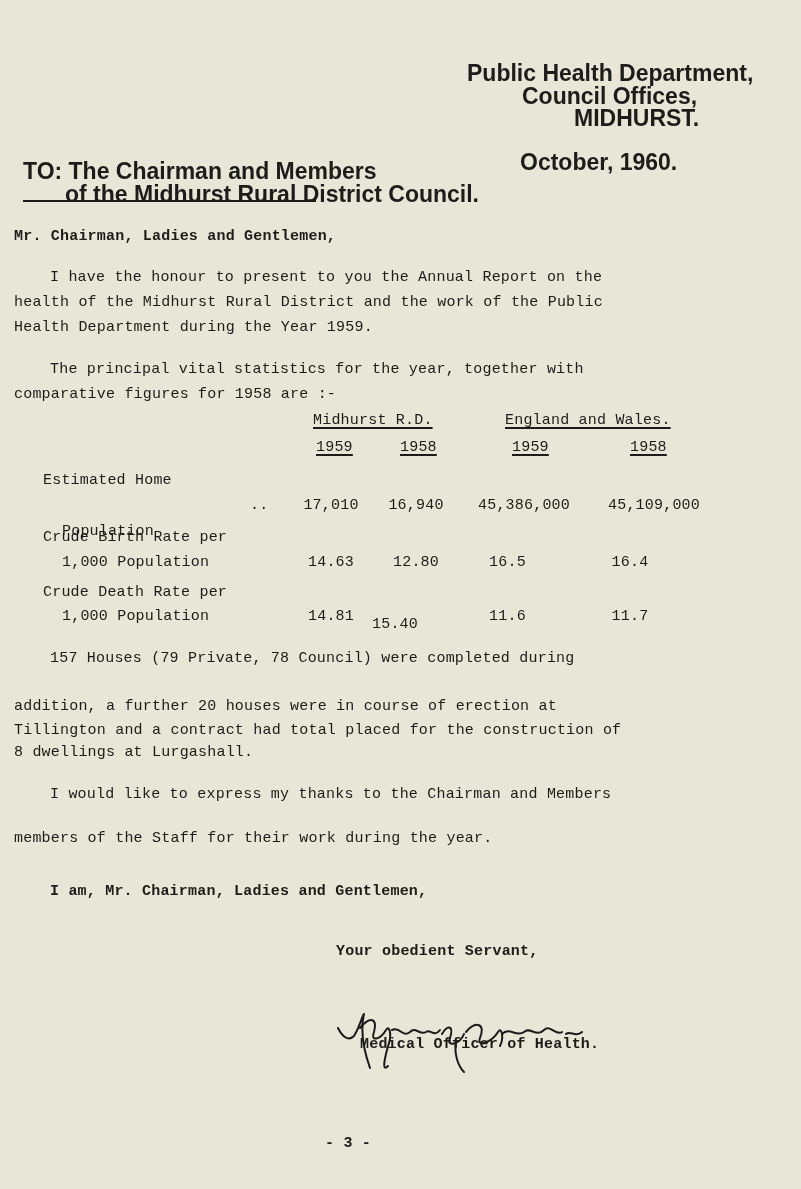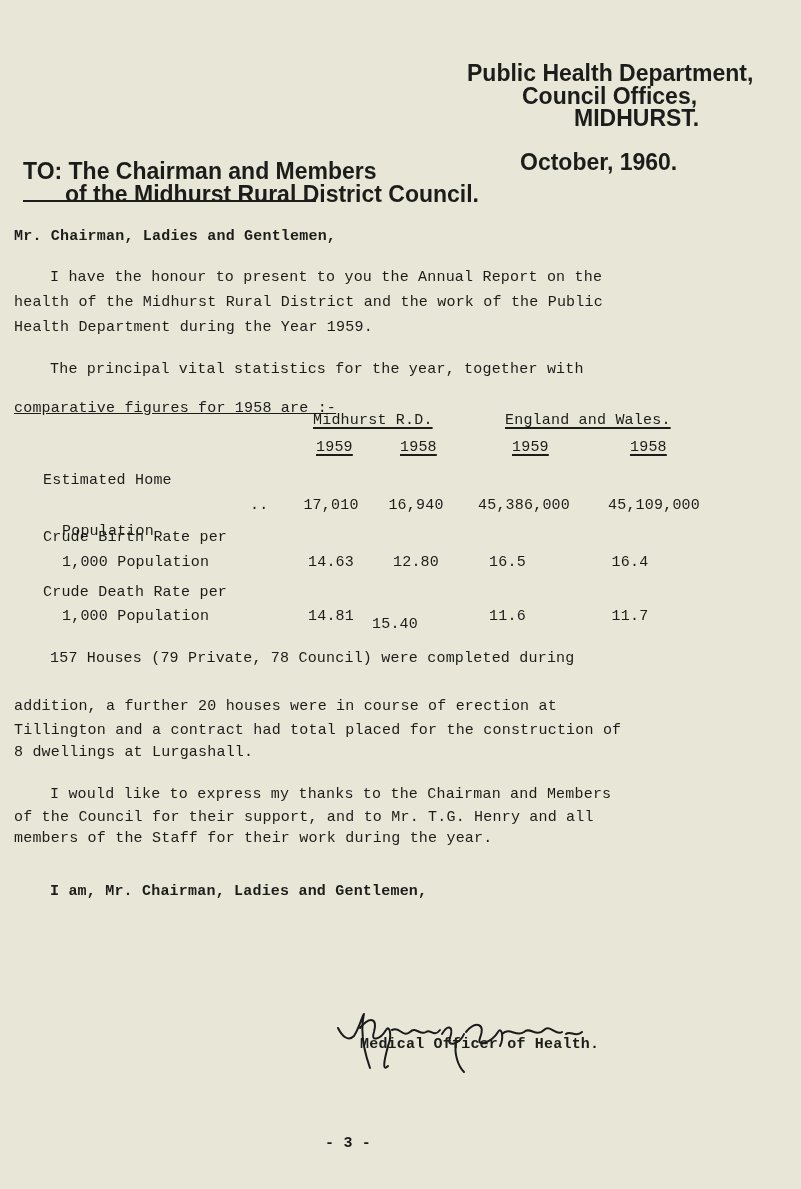--- a/index.html
+++ b/index.html
@@ -36,21 +36,21 @@
 
   <div class="abs hdr" style="left:520px; top:149px;">October, 1960.</div>
 
   <div class="abs t bold" style="left:14px; top:229px;">Mr. Chairman, Ladies and Gentlemen,</div>
 
   <div class="abs t" style="left:50px; top:270px;">I have the honour to present to you the Annual Report on the</div>
   <div class="abs t" style="left:14px; top:295px;">health of the Midhurst Rural District and the work of the Public</div>
   <div class="abs t" style="left:14px; top:320px;">Health Department during the Year 1959.</div>
 
   <div class="abs t" style="left:50px; top:362px;">The principal vital statistics for the year, together with</div>
-  <div class="abs t" style="left:14px; top:401px;text-decoration:underline;">comparative figures for 1958 are :-</div>
+  <div class="abs t" style="left:14px; top:387px;">comparative figures for 1958 are :-</div>
 
   <div>
     <div class="abs t u" style="left:313px; top:413px;">Midhurst R.D.</div>
     <div class="abs t" style="left:505px; top:413px;"><span class="u">England and Wales.</span></div>
 
     <div class="abs t u" style="left:316px; top:440px;">1959</div>
     <div class="abs t u" style="left:400px; top:440px;">1958</div>
     <div class="abs t u" style="left:512px; top:440px;">1959</div>
     <div class="abs t u" style="left:630px; top:440px;">1958</div>
 
@@ -82,24 +82,24 @@
       <div class="abs t num" style="left:590px; width:80px; top:609px;">11.7</div>
     </div>
   </div>
 
   <div class="abs t" style="left:50px; top:651px;">157 Houses (79 Private, 78 Council) were completed during</div>
   <div class="abs t" style="left:14px; top:699px;">addition, a further 20 houses were in course of erection at</div>
   <div class="abs t" style="left:14px; top:723px;">Tillington and a contract had total placed for the construction of</div>
   <div class="abs t" style="left:14px; top:745px;">8 dwellings at Lurgashall.</div>
 
   <div class="abs t" style="left:50px; top:787px;">I would like to express my thanks to the Chairman and Members</div>
-  <div class="abs t" style="left:14px; top:810px;">of the Council for their support, and to Mr. T.G. Henry and all</div>
   <div class="abs t" style="left:14px; top:831px;">members of the Staff for their work during the year.</div>
 
   <div class="abs t bold" style="left:50px; top:884px;">I am, Mr. Chairman, Ladies and Gentlemen,</div>
+  <div class="abs t bold" style="left:336px; top:944px;">Your obedient Servant,</div>
 
   <div class="abs sig" style="left:330px; top:970px;">
     <svg width="280" height="70" viewBox="0 0 280 70" fill="none" stroke="#1a1a1a" stroke-width="2" stroke-linecap="round" stroke-linejoin="round">
       <path d="M8 22 C12 30, 18 36, 24 30 C30 20, 32 10, 34 8 C30 25, 34 45, 40 62"></path>
       <path d="M30 22 C40 10, 48 12, 44 26 C40 36, 50 34, 56 24 C60 18, 62 30, 58 40 C54 55, 52 66, 58 60"></path>
       <path d="M62 24 C70 20, 72 32, 80 26 C86 20, 90 30, 96 26 C100 22, 104 32, 110 24"></path>
       <path d="M112 28 C118 18, 124 20, 120 32 C116 42, 130 38, 134 28"></path>
       <path d="M126 36 C124 48, 128 60, 134 66"></path>
       <path d="M136 26 C146 14, 156 18, 150 32 C146 42, 162 36, 168 26 C172 20, 174 32, 170 40"></path>
       <path d="M172 28 C180 20, 186 32, 194 26 C200 20, 206 32, 214 24 C220 18, 226 30, 232 26"></path>

